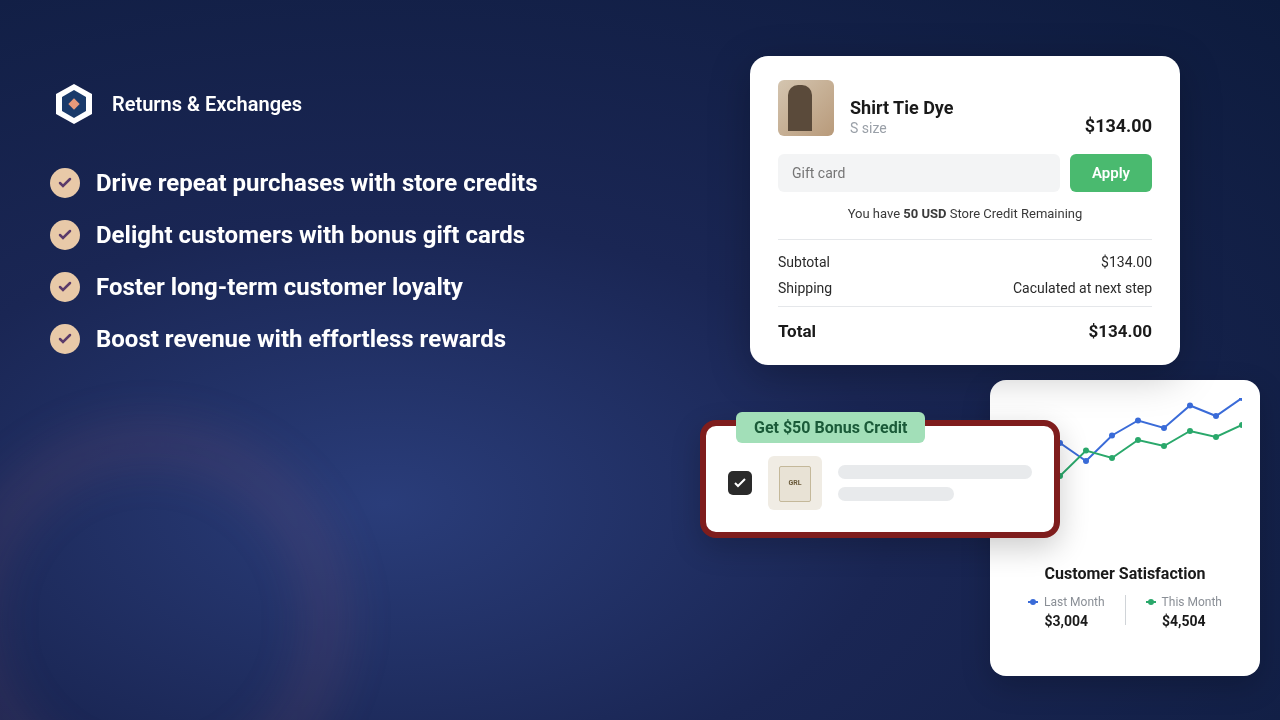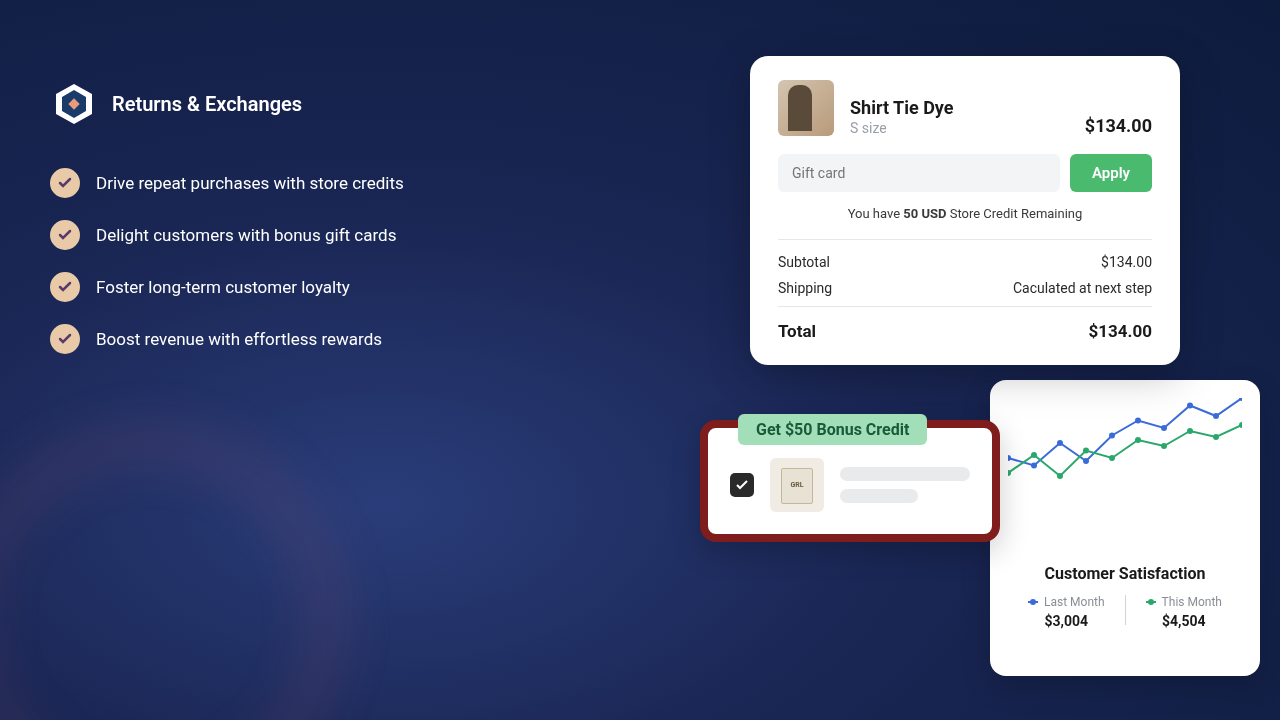--- a/index.html
+++ b/index.html
@@ -8,39 +8,39 @@
 .left-content{position:absolute;left:50px;top:80px;width:560px;color:#fff}
 .brand{display:flex;align-items:center;gap:14px;margin-bottom:40px}
 .logo-icon{width:48px;height:48px;position:relative}
 .logo-icon svg{width:100%;height:100%}
 .brand-text{font-size:20px;font-weight:600;line-height:1.3}
 .headline{font-size:40px;font-weight:700;line-height:1.2;margin-bottom:36px}
 .bullets{display:flex;flex-direction:column;gap:22px}
 .bullet{display:flex;align-items:center;gap:16px}
 .check-badge{width:30px;height:30px;border-radius:50%;background:#e8c9a8;display:flex;align-items:center;justify-content:center;flex-shrink:0}
 .check-badge svg{width:16px;height:16px}
-.bullet-text{font-size:17px;font-weight:400}
+.bullet-text{font-size:24px;font-weight:700}
 .checkout-card{position:absolute;left:750px;top:56px;width:430px;background:#fff;border-radius:18px;padding:24px 28px;box-shadow:0 10px 40px rgba(0,0,0,0.25);z-index:5}
 .product-row{display:flex;gap:16px;align-items:flex-end;margin-bottom:18px}
 .product-img{width:56px;height:56px;border-radius:6px;background:linear-gradient(135deg,#d4c5b0 0%,#b89a7a 100%);position:relative;overflow:hidden}
 .product-img::after{content:"";position:absolute;left:10px;top:5px;width:24px;height:46px;background:#5a4a3a;border-radius:10px 10px 0 0}
 .product-info{flex:1}
 .product-name{font-size:18px;font-weight:700;color:#1a1a1a}
 .product-variant{font-size:14px;color:#9aa0a8;margin-top:2px}
 .product-price{font-size:18px;font-weight:700;color:#1a1a1a}
 .giftcard-row{display:flex;gap:10px;margin-bottom:14px}
 .giftcard-input{flex:1;padding:10px 14px;border:none;background:#f3f4f5;border-radius:6px;font-size:14px;color:#8a8f96}
 .apply-btn{padding:10px 22px;background:#4aba6f;color:#fff;border:none;border-radius:6px;font-size:15px;font-weight:600;cursor:pointer}
 .credit-msg{text-align:center;font-size:13px;color:#3a3a3a;margin-bottom:18px}
 .credit-msg b{font-weight:700}
 .divider{height:1px;background:#e5e7ea;margin:0 0 14px 0}
 .line-item{display:flex;justify-content:space-between;font-size:14px;color:#2a2a2a;margin-bottom:10px}
 .line-item .muted{color:#2a2a2a}
 .total-row{display:flex;justify-content:space-between;font-size:17px;font-weight:700;color:#1a1a1a;margin-top:4px}
-.bonus-card{position:absolute;left:700px;top:420px;width:300px;background:#fff;border:8px solid #7f1d1d;border-radius:16px;box-shadow:0 10px 30px rgba(0,0,0,0.2);z-index:10}
+.bonus-card{position:absolute;left:700px;top:420px;width:360px;background:#fff;border:6px solid #7f1d1d;border-radius:16px;box-shadow:0 10px 30px rgba(0,0,0,0.2);z-index:10}
 .bonus-badge{position:absolute;left:30px;top:-14px;background:#a2dfb8;color:#1a5a38;padding:6px 18px;border-radius:6px;font-size:16px;font-weight:700}
 .bonus-body{padding:30px 22px 22px 22px;display:flex;align-items:center;gap:16px}
 .checkbox{width:24px;height:24px;background:#2a2a2a;border-radius:5px;display:flex;align-items:center;justify-content:center}
 .checkbox svg{width:14px;height:14px}
 .tote-img{width:54px;height:54px;background:#f0ece4;border-radius:6px;display:flex;align-items:center;justify-content:center;font-size:10px;color:#8a7a5a;position:relative}
 .tote-img::before{content:"";position:absolute;width:30px;height:34px;background:#e8e2d5;border:1px solid #c4b89a;border-radius:2px;bottom:8px}
 .tote-img::after{content:"GRL";position:absolute;font-size:7px;font-weight:700;color:#6a5a3a}
 .placeholders{flex:1;display:flex;flex-direction:column;gap:8px}
 .ph-line{height:14px;background:#e8eaec;border-radius:7px}
 .ph-line.short{width:60%}

